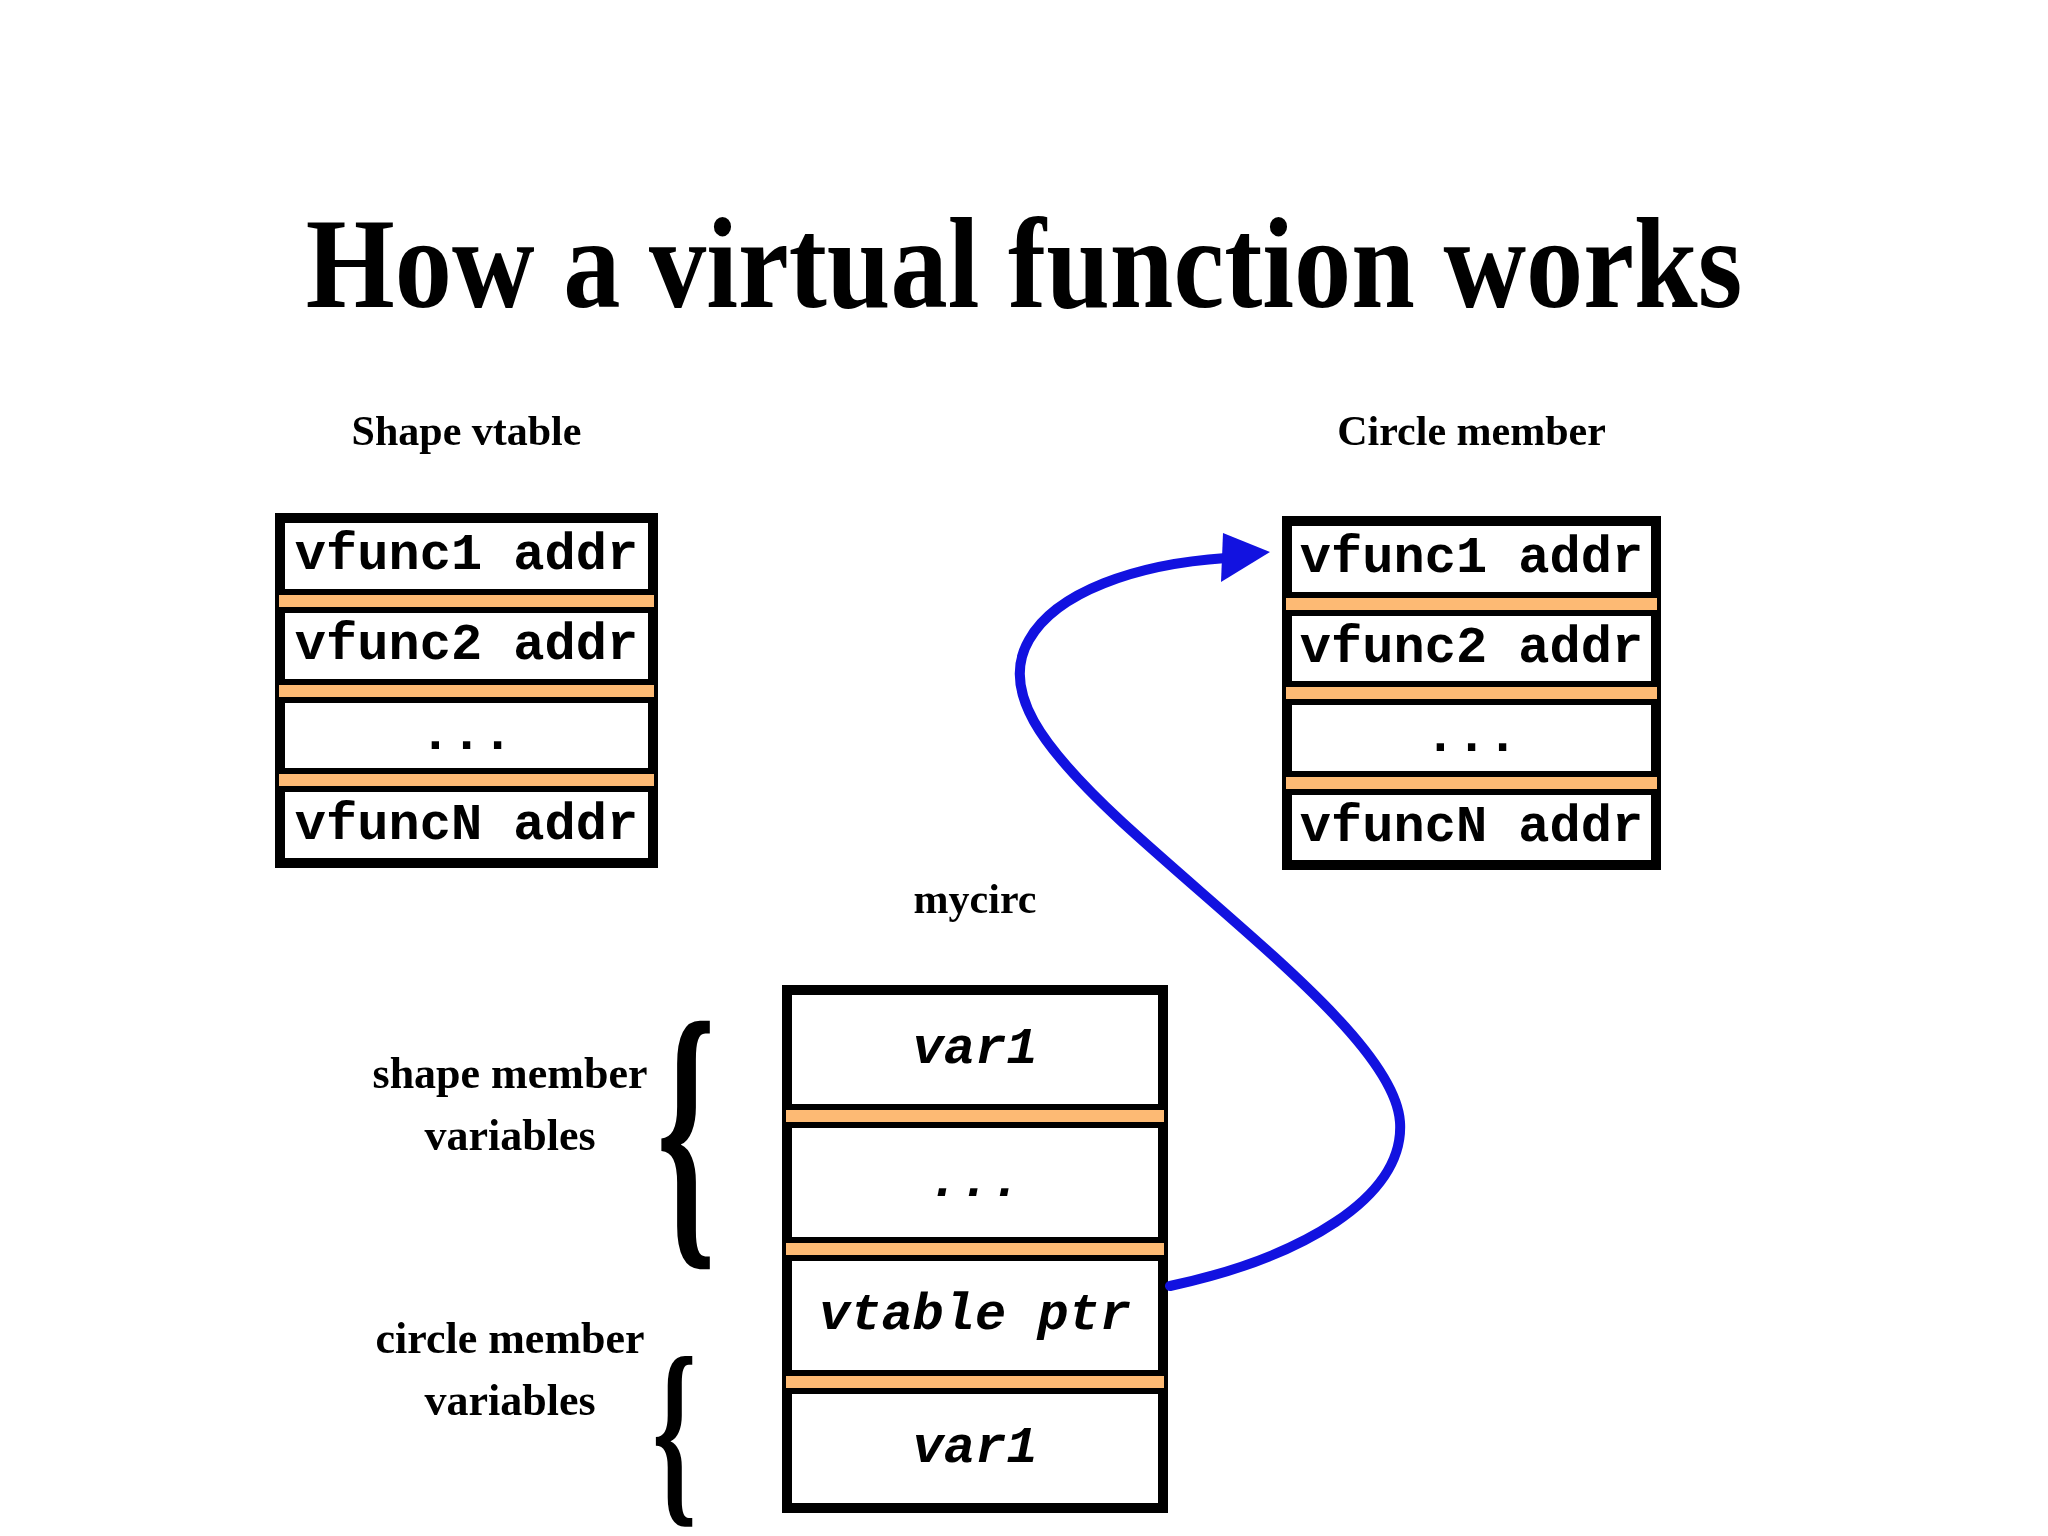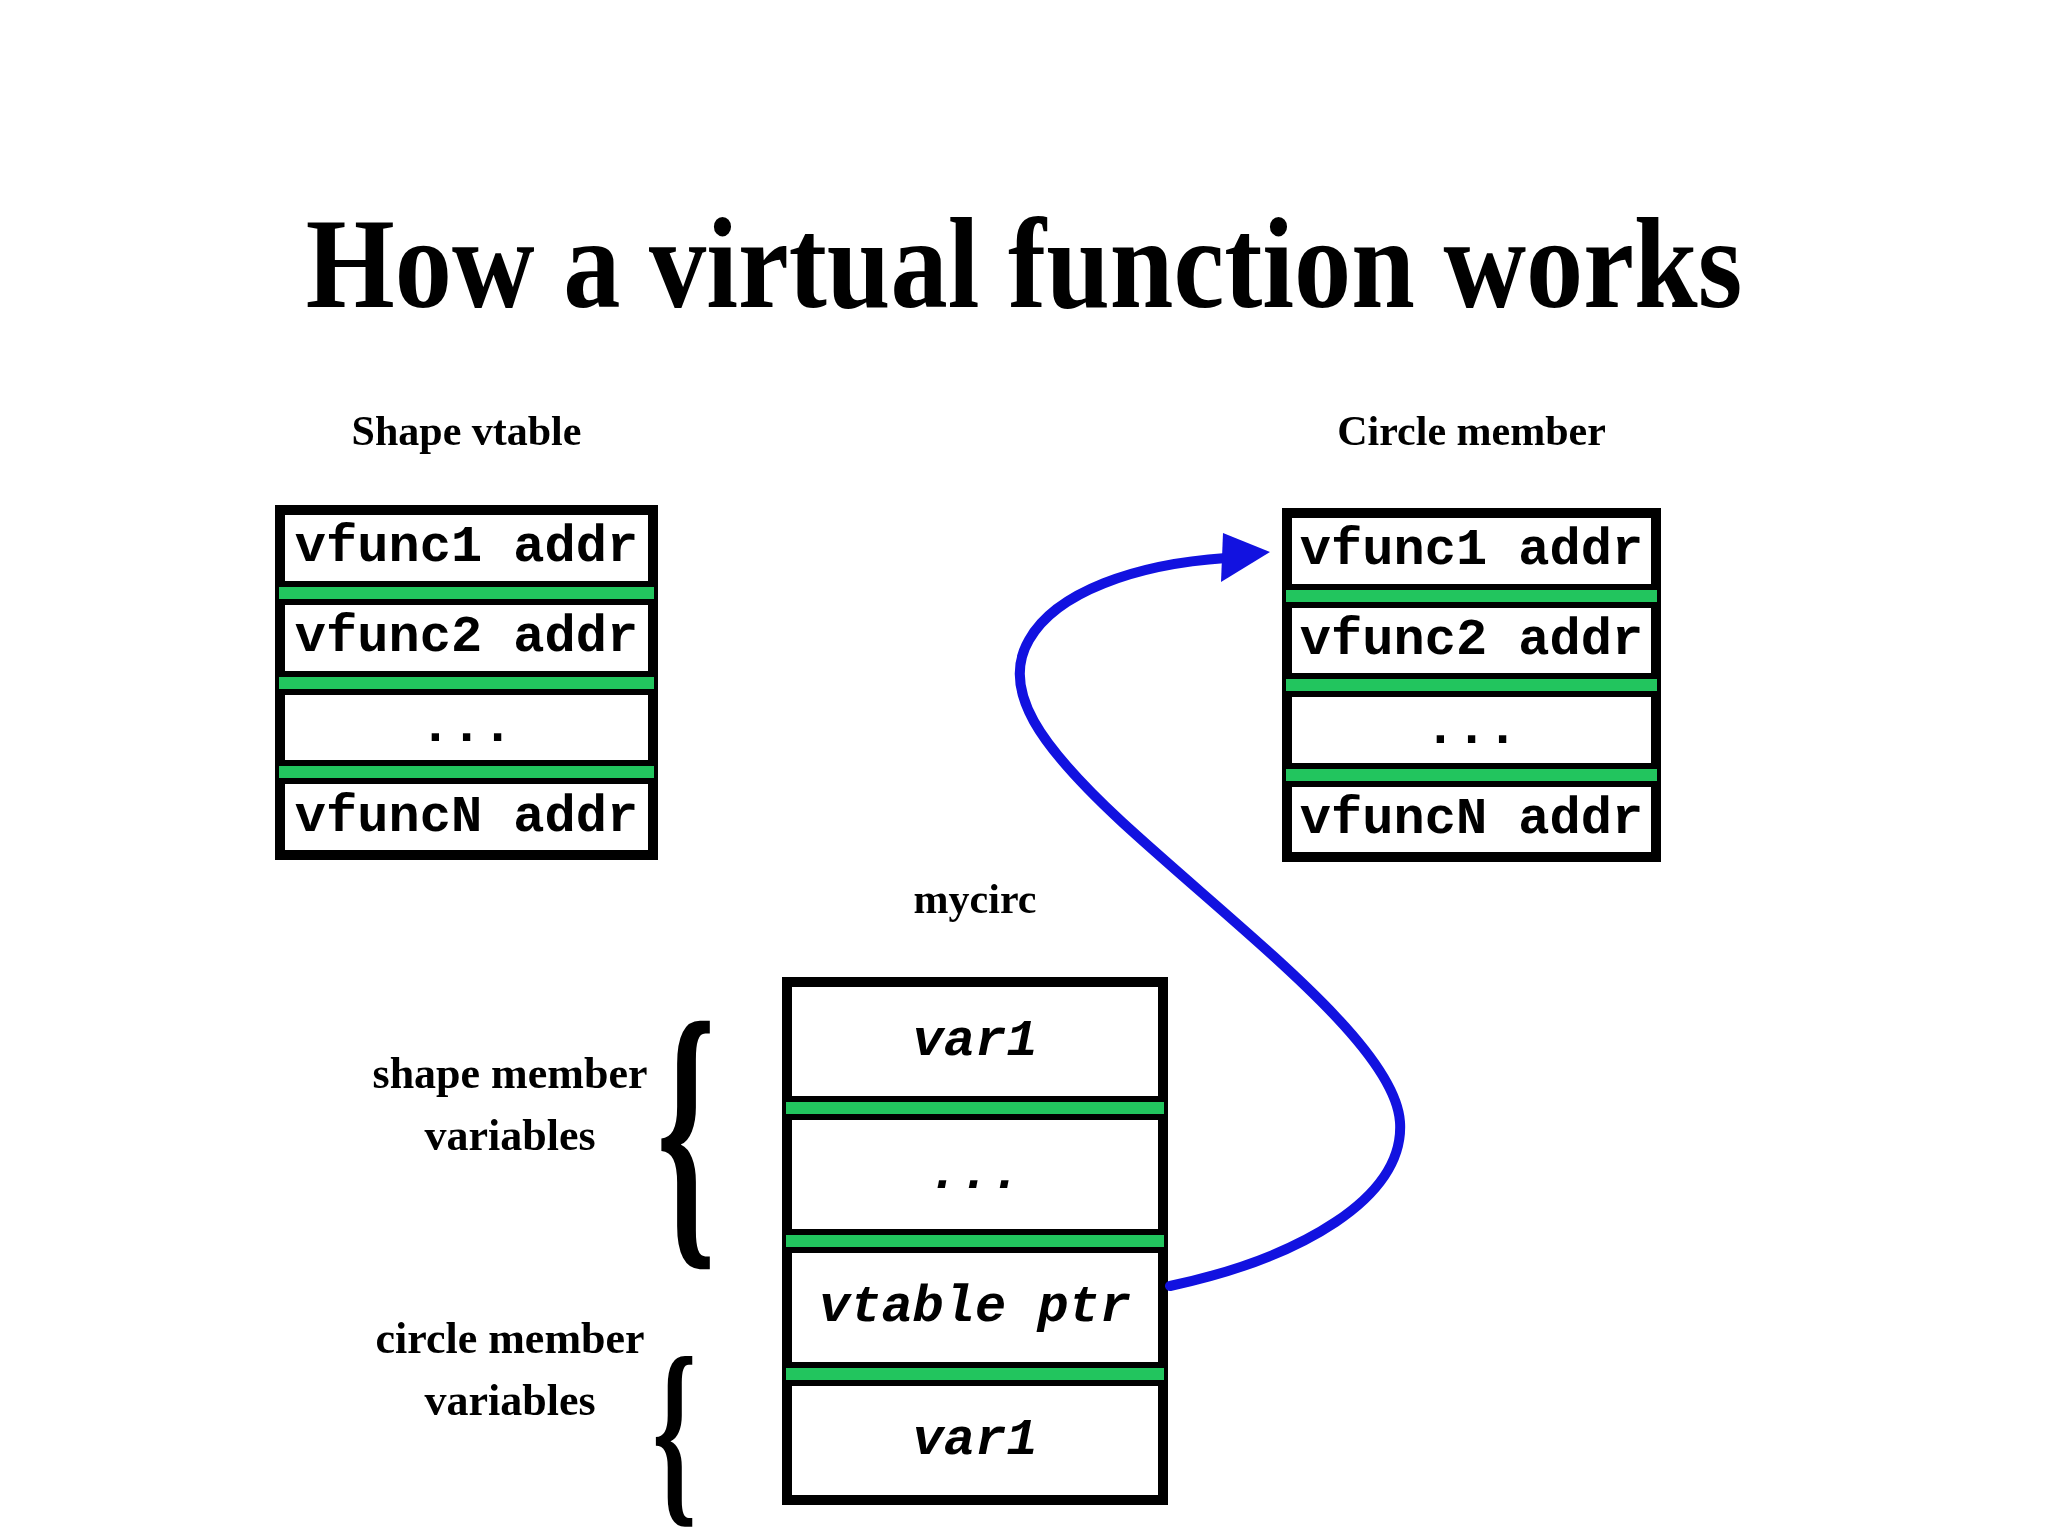--- a/index.html
+++ b/index.html
@@ -31,24 +31,25 @@
     text-align: center;
     font-weight: 700;
     font-size: 42px;
     line-height: 1.0;
     white-space: nowrap;
   }
   .vtable-box {
     position: absolute;
     box-sizing: border-box;
     border: 4px solid #000;
-    background: #22c55e;
+    background: #fdba74;
     display: flex;
     flex-direction: column;
     gap: 12px;
+    margin-top: 8px;
   }
   .vrow {
     box-sizing: border-box;
     border: 6px solid #000;
     flex: 1 1 0;
     display: flex;
     align-items: center;
     justify-content: center;
     font-family: "Liberation Mono", monospace;
     font-weight: 700;

